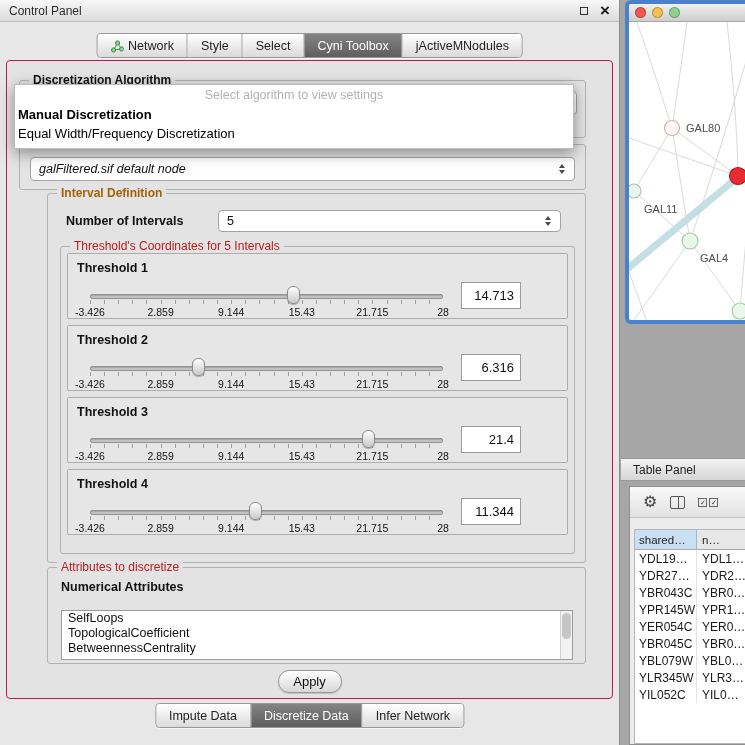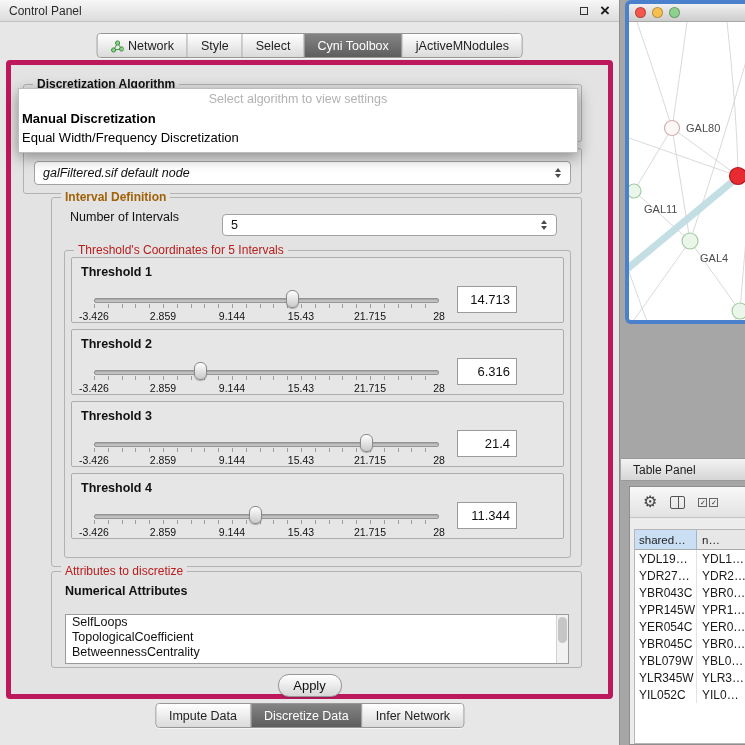--- a/index.html
+++ b/index.html
@@ -17,21 +17,21 @@
 
   .tabstrip{position:absolute;display:flex;border:1px solid #979797;border-radius:4px;overflow:hidden;
             height:23px;box-shadow:0 1px 0 rgba(255,255,255,.6);}
   .tabs-top{top:33px;left:50%;transform:translateX(-50%);}
   .tabs-bottom{bottom:17px;left:50%;transform:translateX(-50%);}
   .tab{display:flex;align-items:center;gap:5px;padding:12px 13px;font-size:12.5px;color:#222;
        background:linear-gradient(#ffffff,#d9d9d9);border-right:1px solid #979797;white-space:nowrap;}
   .tab:last-child{border-right:none;}
   .tab.selected{background:linear-gradient(#848484,#5c5c5c);color:#fff;}
 
-  .cp-body{position:absolute;left:6px;right:6px;top:60px;height:639px;border:5px solid #be185d;
+  .cp-body{position:absolute;left:6px;right:6px;top:60px;height:639px;border:1px solid #be185d;
            border-radius:4px;background:#e3e3e3;box-sizing:border-box;}
 
   .group{position:absolute;border:1px solid #b2b2b2;border-radius:3px;box-sizing:border-box;}
   .group-title{position:absolute;top:-8px;left:9px;padding:0 4px;font-size:12px;background:#e3e3e3;
                color:#111;line-height:14px;white-space:nowrap;}
   .bold{font-weight:700;}
   .green{color:#a16207;font-weight:bold;}
   .blue{color:#b91c1c;}
 
   .combo{position:absolute;background:#fff;border:1px solid #a2a2a2;border-radius:4px;display:flex;
@@ -49,21 +49,21 @@
   .algo-popup{position:absolute;left:7px;top:23px;width:558px;background:#fff;border:1px solid #bdbdbd;
               box-shadow:0 4px 14px rgba(0,0,0,.4);z-index:20;padding-bottom:5px;}
   .popup-placeholder{text-align:center;color:#b2b2b2;font-size:12.5px;padding:3px 0 3px;}
   .popup-option{font-size:13px;color:#000;padding:2px 4px 2px 3px;}
   .popup-option.bold{font-weight:700;}
 
   .tabledata-group{left:12px;right:26px;top:83px;height:46px;}
   .td-combo{left:10px;right:10px;top:12px;height:24px;font-style:italic;}
 
   .interval-group{left:40px;right:26px;top:132px;height:370px;}
-  .noi-label{position:absolute;left:18px;top:12px;font-size:12.5px;font-weight:400;}
+  .noi-label{position:absolute;left:18px;top:20px;font-size:12.5px;font-weight:700;}
   .noi-combo{left:170px;right:24px;top:16px;height:22px;}
   .thresholds-group{left:12px;right:10px;top:52px;height:308px;background:#e3e3e3;}
 
   .th-panel{position:relative;height:66px;margin:6px 6px 0 6px;border:1px solid #adadad;
             background:#e6e6e6;border-radius:2px;box-sizing:border-box;}
   .thresholds-inner{position:absolute;left:0;right:0;top:0;}
   .th-label{position:absolute;left:9px;top:7px;font-size:12.5px;font-weight:700;color:#111;}
   .th-slider{position:absolute;left:22px;right:124px;top:32px;height:20px;}
   .th-track{position:absolute;left:0;right:0;top:8px;height:3px;background:#c2c2c2;
             border:1px solid #949494;border-radius:2px;box-shadow:inset 0 1px 1px rgba(0,0,0,.15);}

